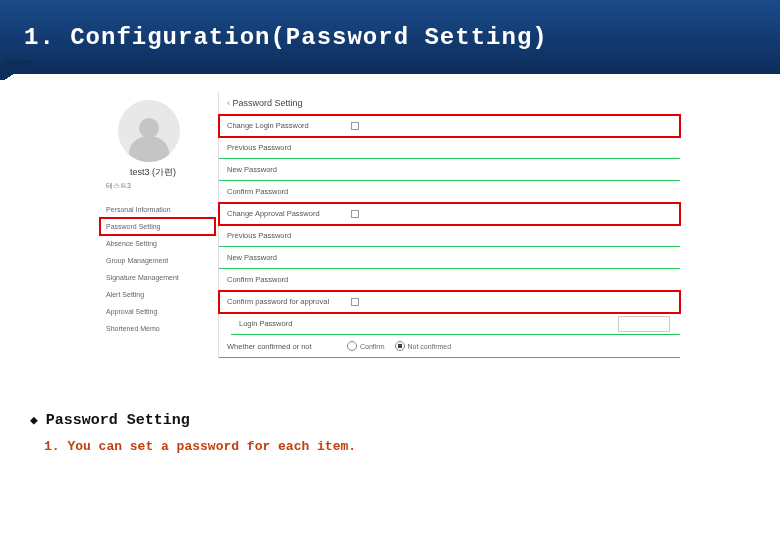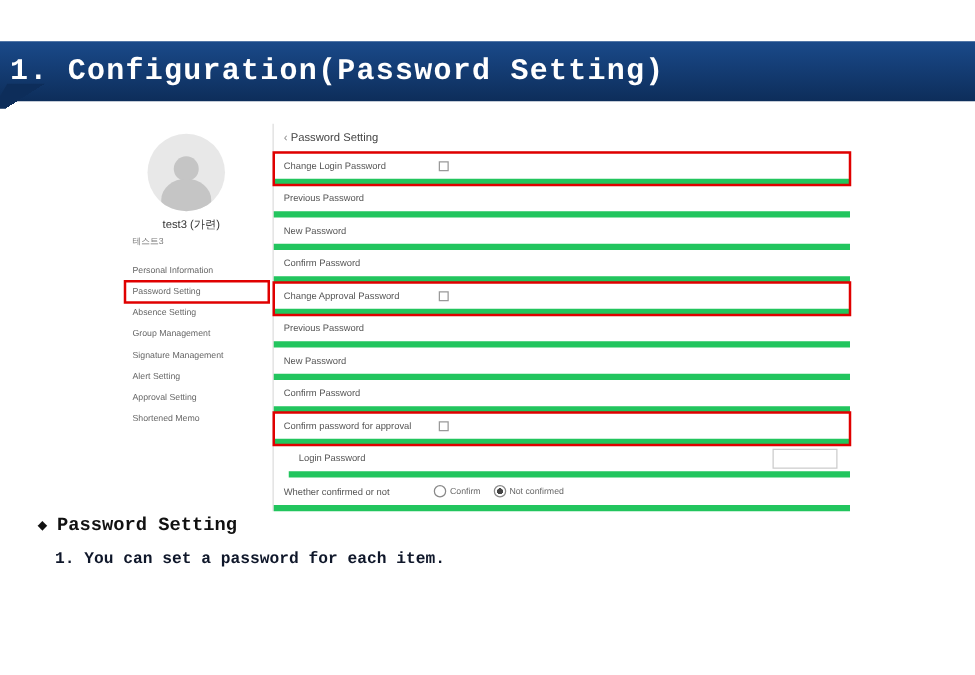--- a/index.html
+++ b/index.html
@@ -1,50 +1,50 @@
 <!DOCTYPE html>
 <html><head>
 <meta charset="utf-8">
 <style>
   * { box-sizing: border-box; margin: 0; padding: 0; }
   body { width: 780px; height: 540px; font-family: Arial, sans-serif; background: #fff; overflow: hidden; }
 
-  .header { position: relative; height: 48px; background: linear-gradient(180deg, #1a4a8a 0%, #0d2d5a 100%); display: flex; align-items: center; padding-left: 8px; margin-top: 33px; }
+  .header { position: relative; height: 74px; background: linear-gradient(180deg, #1a4a8a 0%, #0d2d5a 100%); display: flex; align-items: center; padding-left: 24px; }
   .header::before { content: ""; position: absolute; left: 0; bottom: -6px; width: 40px; height: 20px; background: linear-gradient(135deg, #0d2d5a 50%, transparent 50%); transform: skewX(-30deg); }
   .header-title { color: #fff; font-size: 24px; font-weight: bold; letter-spacing: 1px; font-family: "Courier New", monospace; }
   .header-sub { position: absolute; right: 10px; top: 8px; color: #fff; font-size: 10px; font-weight: bold; letter-spacing: 1px; font-family: "Courier New", monospace; }
 
   .screenshot { margin: 18px auto 0; width: 580px; height: 332px; background: #fff; position: relative; font-size: 8px; color: #555; }
 
   .profile-panel { position: absolute; left: 0; top: 0; width: 115px; }
   .avatar { width: 62px; height: 62px; margin: 8px 0 4px 18px; border-radius: 50%; background: #e8e8e8; position: relative; overflow: hidden; }
   .avatar::before { content: ""; position: absolute; left: 50%; top: 18px; width: 20px; height: 20px; background: #c5c5c5; border-radius: 50%; transform: translateX(-50%); }
   .avatar::after { content: ""; position: absolute; left: 50%; top: 36px; width: 40px; height: 34px; background: #c5c5c5; border-radius: 50% 50% 0 0; transform: translateX(-50%); }
   .username { font-size: 9px; margin-left: 6px; color: #333; padding-left: 24px; }
   .usersub { font-size: 7px; margin-left: 6px; color: #777; margin-top: 2px; }
   .side-menu { margin-top: 10px; }
   .side-item { padding: 5px 6px; font-size: 7px; color: #666; }
   .side-item.hl { outline: 2px solid #e00000; outline-offset: -1px; }
 
   .settings-panel { position: absolute; left: 118px; top: 0; right: 0; border-left: 1px solid #ddd; }
   .panel-title { font-size: 9px; padding: 6px 8px; border-bottom: 1px solid #e0e0e0; color: #444; }
   .panel-title::before { content: "‹ "; color: #888; }
-  .row { padding: 6px 8px; border-bottom: 5px solid #22c55e; display: flex; align-items: center; min-height: 20px; }
+  .row { padding: 6px 8px; border-bottom: 1px solid #22c55e; display: flex; align-items: center; min-height: 20px; }
   .row-label { font-size: 7.5px; color: #555; flex: 0 0 120px; }
   .row.hl { outline: 2px solid #e00000; outline-offset: -1px; }
   .chk { display: inline-block; width: 8px; height: 8px; border: 1px solid #999; margin-left: 4px; vertical-align: middle; }
   .radio { display: inline-flex; align-items: center; margin-right: 10px; font-size: 7px; color: #666; }
   .radio::before { content: ""; display: inline-block; width: 8px; height: 8px; border: 1px solid #888; border-radius: 50%; margin-right: 3px; }
   .radio.sel::before { background: radial-gradient(circle, #444 0 40%, transparent 45%); }
   .btn { position: absolute; right: 10px; width: 52px; height: 16px; background: #fff; border: 1px solid #ccc; }
 
   .notes { position: absolute; left: 30px; top: 412px; }
   .notes-head { font-family: "Courier New", monospace; font-weight: bold; font-size: 15px; color: #111; }
   .notes-head::before { content: "◆ "; font-size: 13px; }
-  .notes-line { font-family: "Courier New", monospace; font-weight: bold; font-size: 13px; color: #0f172a; margin-top: 10px; margin-left: 14px; }
+  .notes-line { font-family: "Courier New", monospace; font-weight: bold; font-size: 13px; color: #c2410c; margin-top: 10px; margin-left: 14px; }
 </style>
 </head>
 <body>
 
 <div class="header">
   <div class="header-title">1. Configuration(Password Setting)</div>
 </div>
 
 <div class="screenshot">
 

